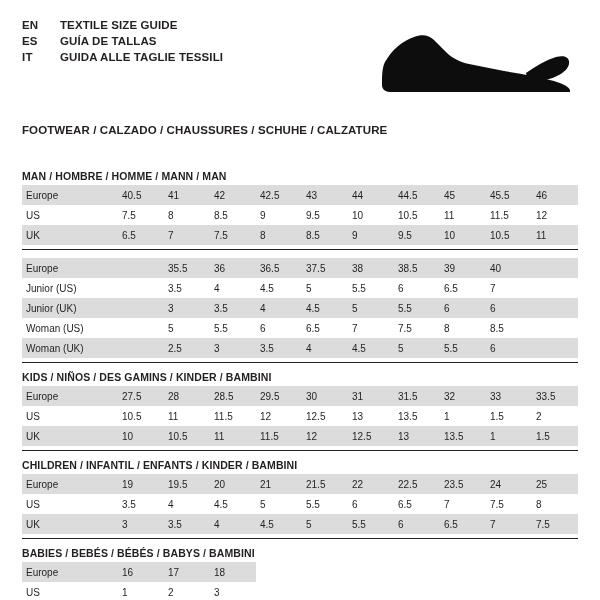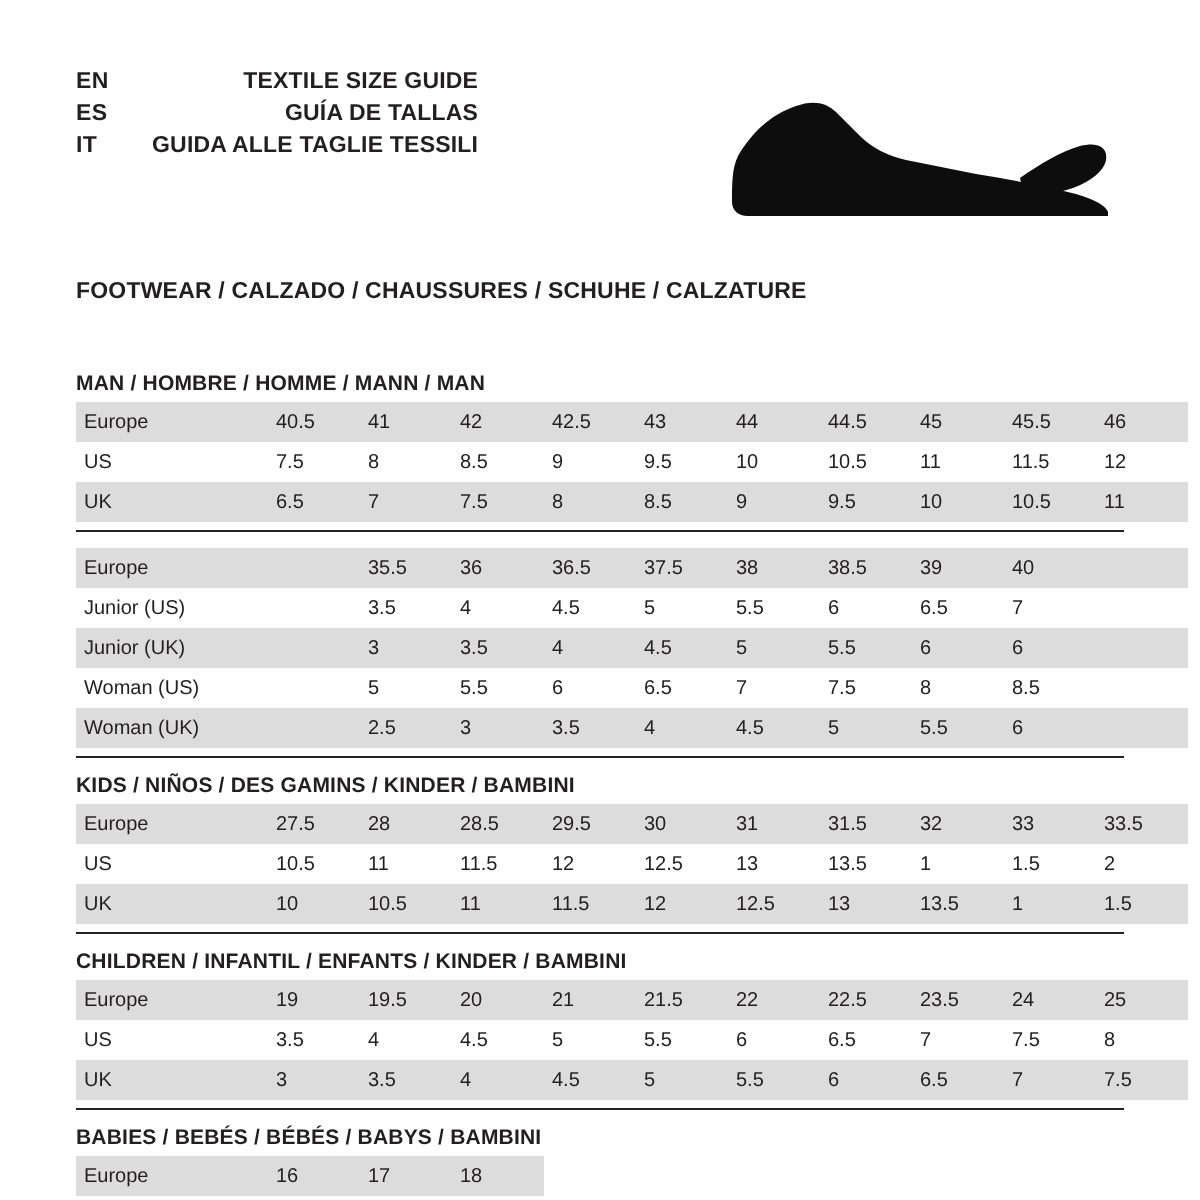--- a/index.html
+++ b/index.html
@@ -12,21 +12,21 @@
     background: #ffffff;
     font-family: "Liberation Sans", sans-serif;
     color: #231f20;
     overflow: hidden;
   }
   .page {
     position: relative;
     width: 600px;
     height: 592px;
     box-sizing: border-box;
-    padding: 16px;
+    padding: 0;
   }
 
   
   .header {
     position: relative;
     padding: 18px 22px 0 22px;
     height: 112px;
     box-sizing: border-box;
   }
   .lang-table {
@@ -40,21 +40,20 @@
     padding: 0;
     vertical-align: top;
     letter-spacing: 0.2px;
   }
   .lang-title {
     font-weight: bold;
     padding: 0;
     vertical-align: top;
     letter-spacing: 0.1px;
     white-space: nowrap;
-    text-align: right;
   }
   .shoe-wrap {
     position: absolute;
     top: 24px;
     right: 24px;
     width: 200px;
     height: 72px;
   }
 
   .section-title {

